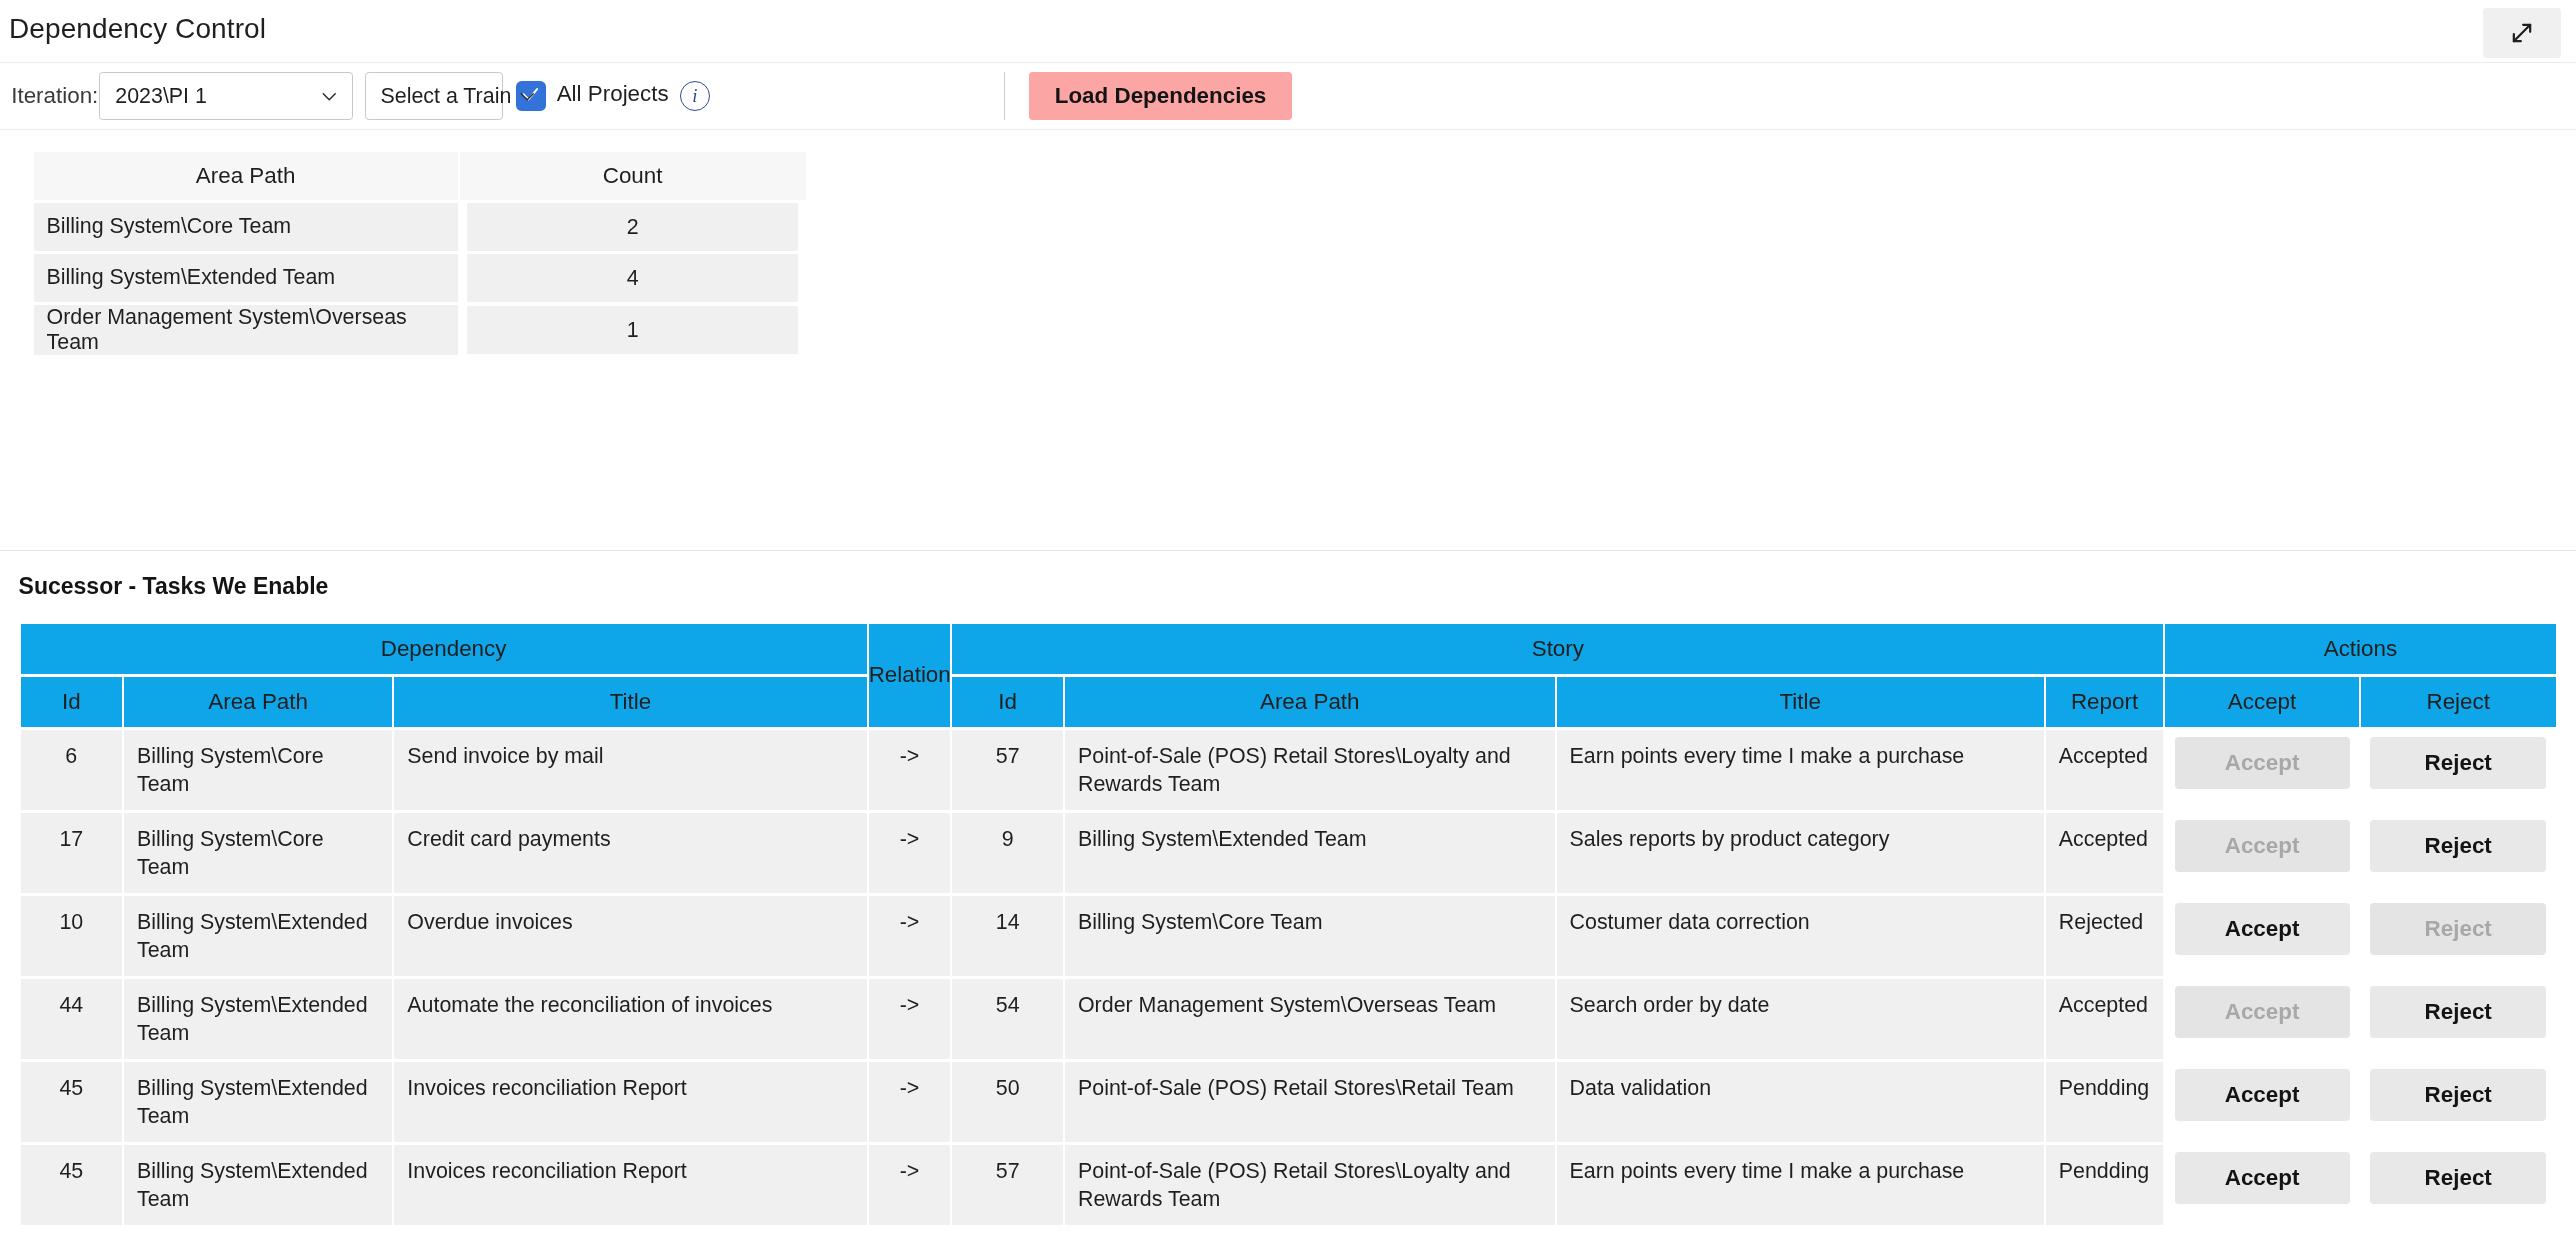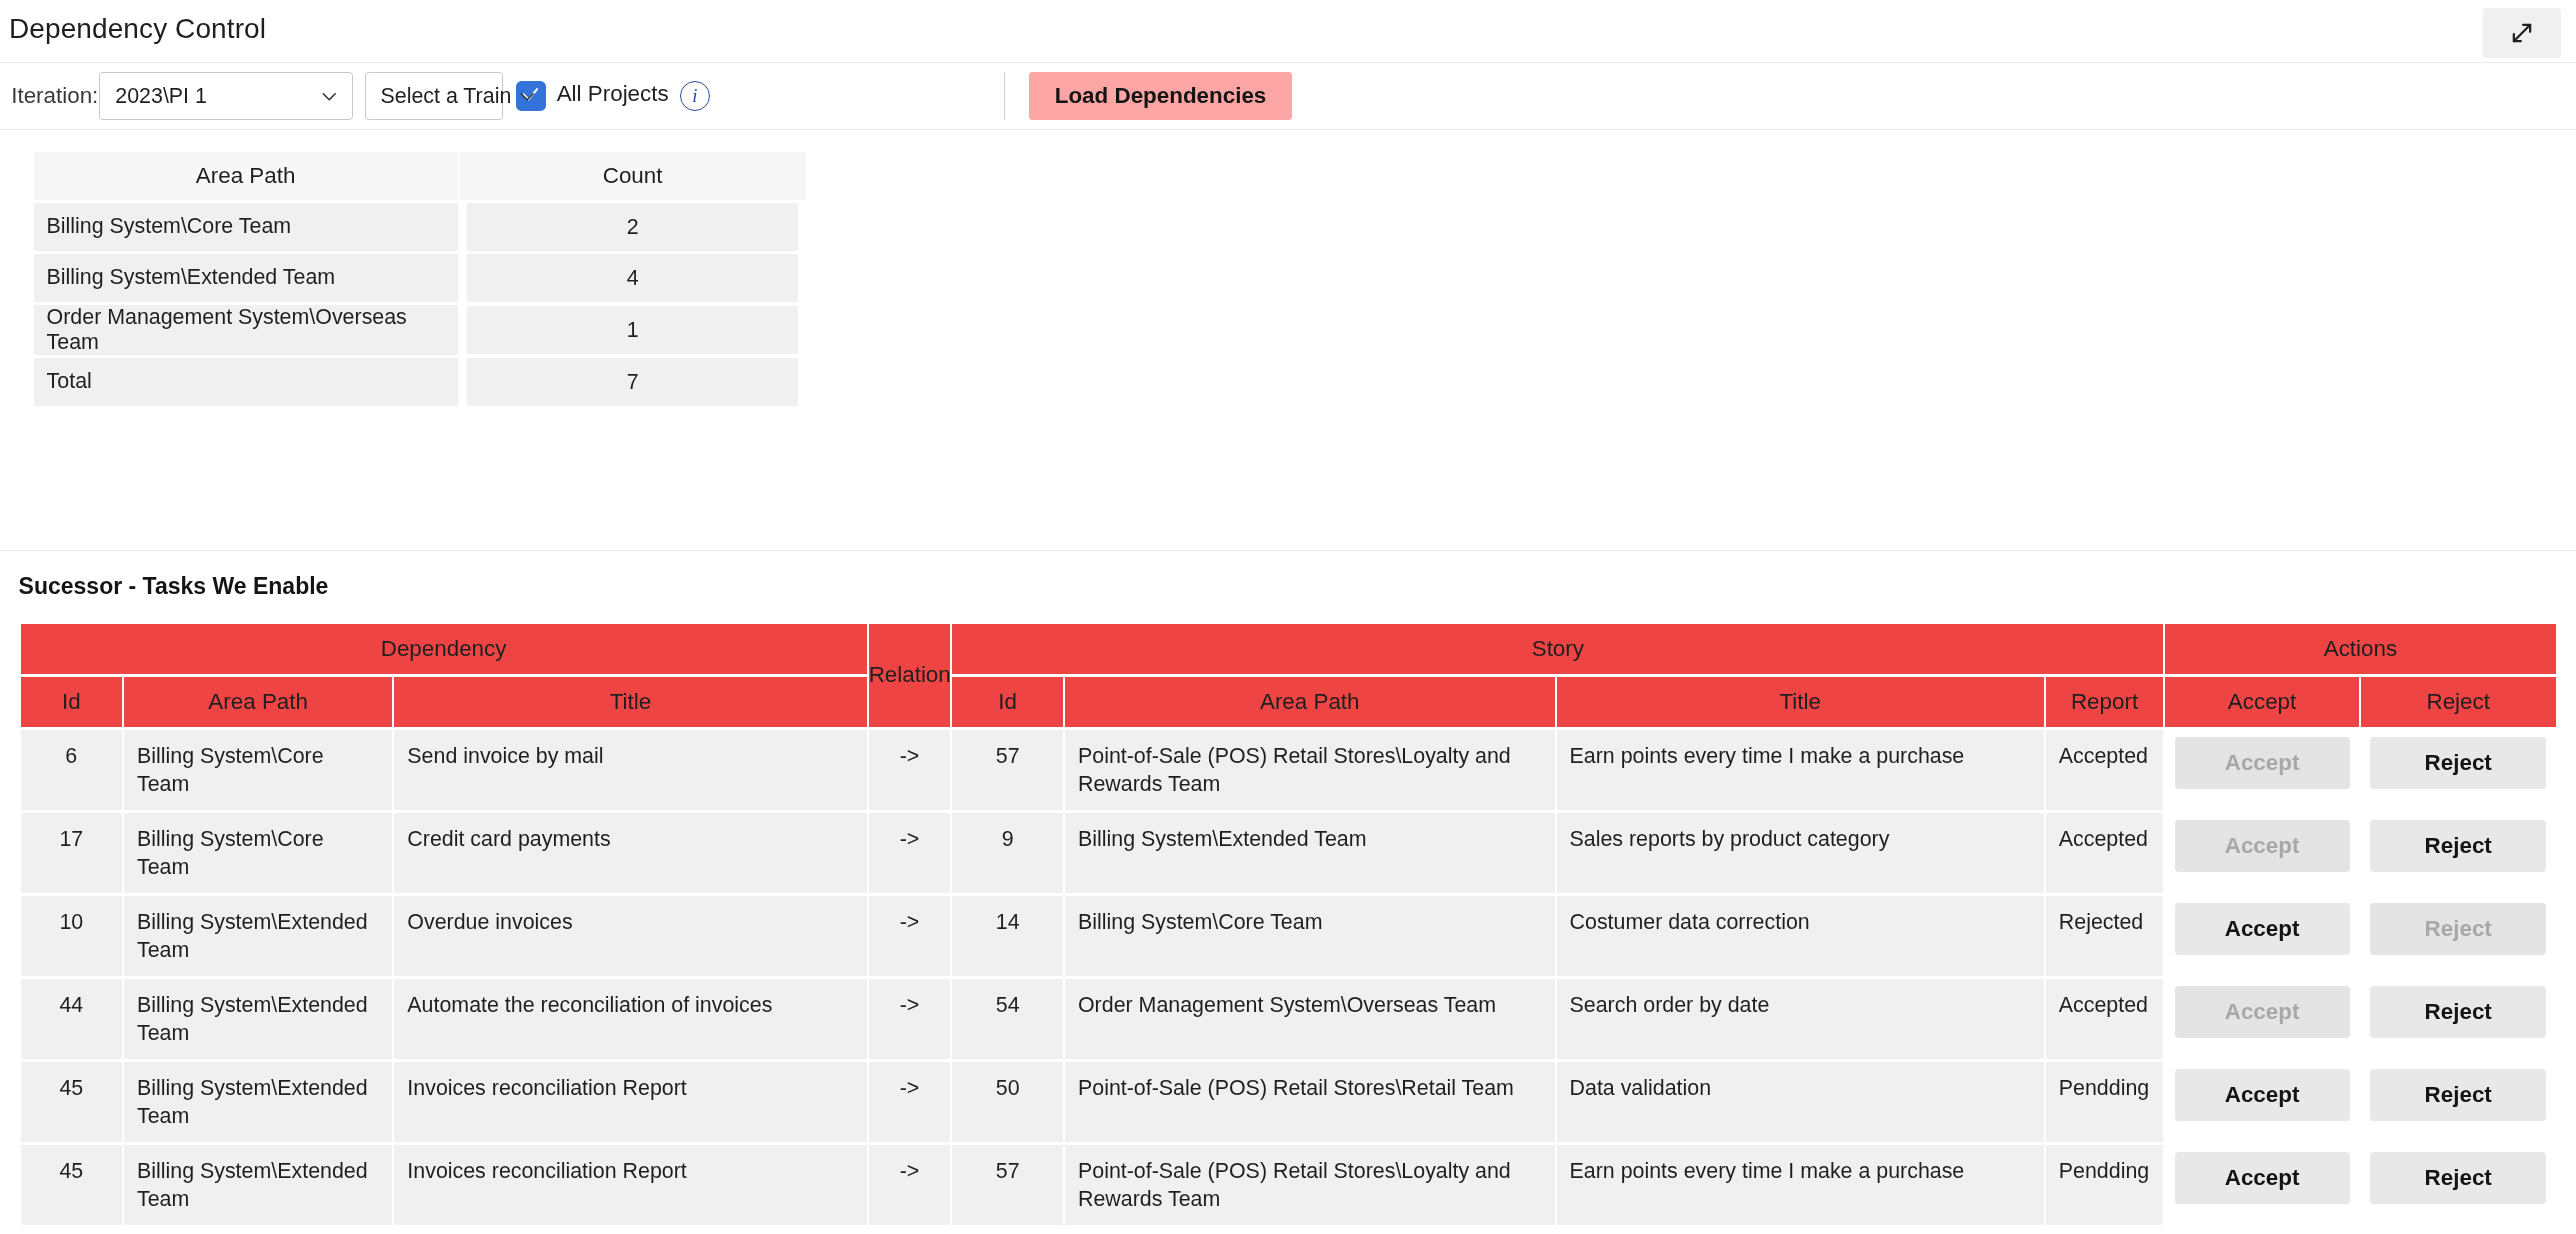--- a/index.html
+++ b/index.html
@@ -203,21 +203,21 @@
     margin: 20.5px 0 0 18.6px;
     width: 2539px;
   }
   .dep-table {
     border-collapse: separate;
     border-spacing: 2.8px 3.7px;
     table-layout: fixed;
     width: 2539px;
   }
   .dep-table th {
-    background: #ef4444;
+    background: #0ea5e9;
     font-weight: 400;
     font-size: 22.4px;
     color: #1f1f1f;
     text-align: center;
     vertical-align: middle;
   }
   .dep-table thead tr.grp-row th { height: 50px; }
   .dep-table thead tr.col-row th { height: 50px; }
   .dep-table td {
     background: #f0f0f0;
@@ -343,26 +343,20 @@
         <tr>
           <td class="sum-area-cell">Billing System\Extended Team</td>
           <td class="sum-count-cell">
             <div class="sum-count-inner">4</div>
           </td>
         </tr>
         <tr>
           <td class="sum-area-cell">Order Management System\Overseas Team</td>
           <td class="sum-count-cell">
             <div class="sum-count-inner">1</div>
-          </td>
-        </tr>
-        <tr>
-          <td class="sum-area-cell">Total</td>
-          <td class="sum-count-cell">
-            <div class="sum-count-inner">7</div>
           </td>
         </tr>
       </tbody>
   </table>
 </div>
 
 <div class="section-title">Sucessor - Tasks We Enable</div>
 
 <div class="dep-wrap">
   <table class="dep-table">

